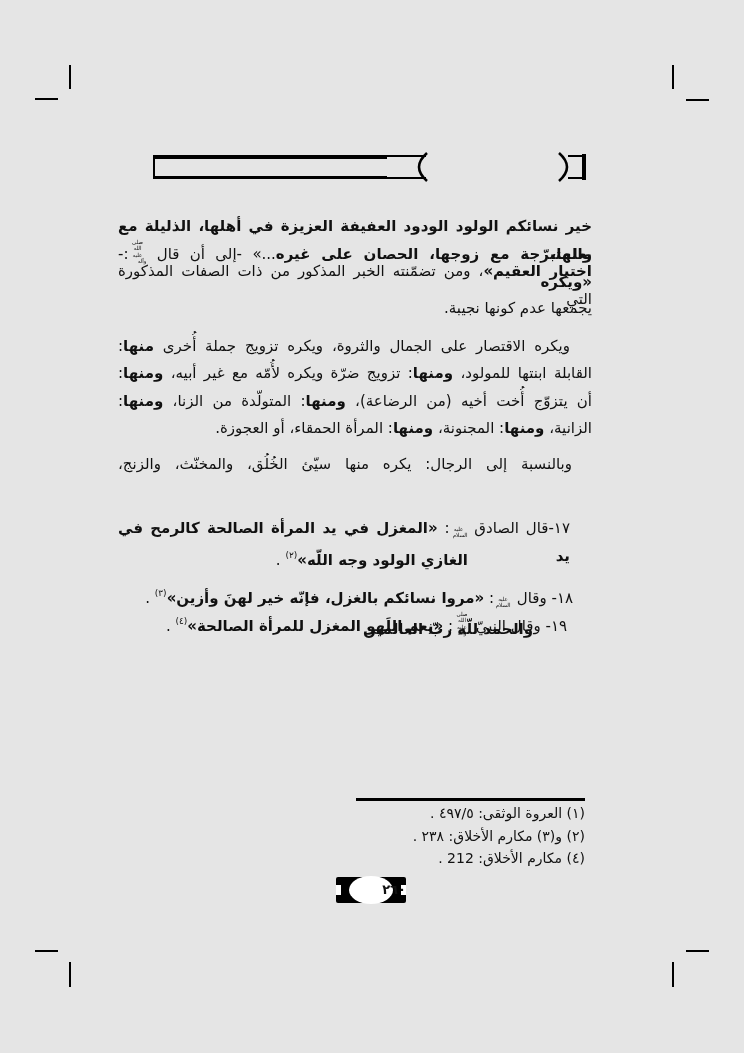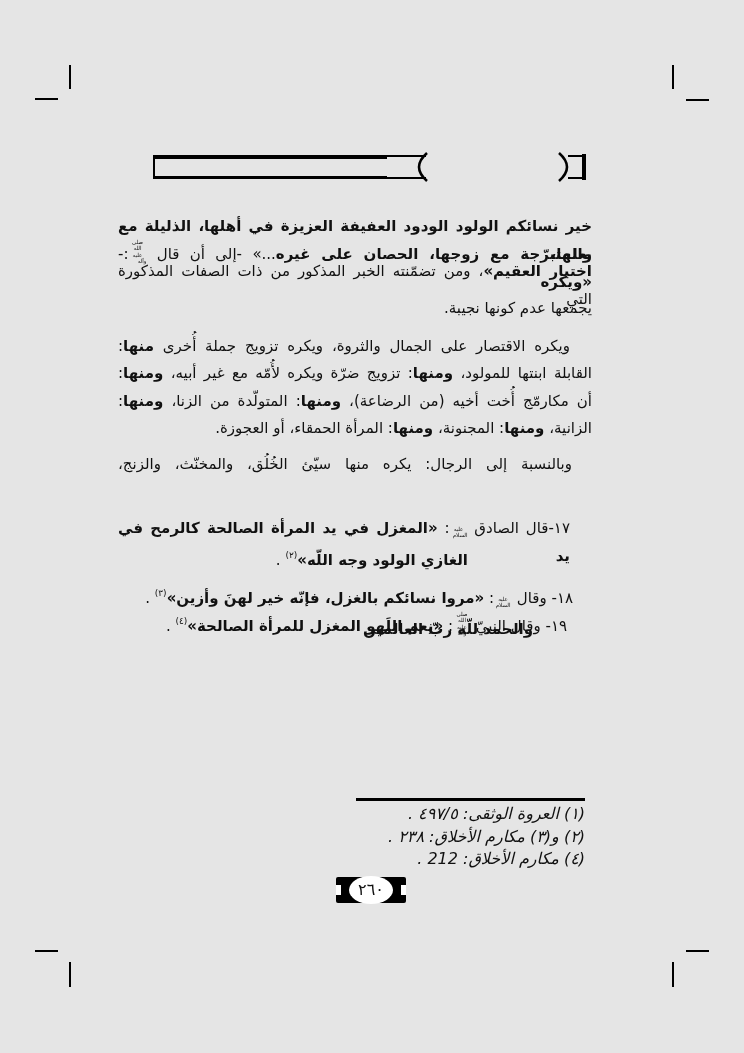--- a/index.html
+++ b/index.html
@@ -6,27 +6,27 @@
   #page{position:relative;width:744px;height:1053px;background:#e5e5e5;overflow:hidden;
         font-family:"DejaVu Sans",sans-serif;color:#111;}
   .line{position:absolute;height:28px;line-height:28px;font-size:15px;direction:rtl;color:#111;}
   .just{left:118px;right:152px;text-align:justify;text-align-last:justify;}
   .start{left:118px;right:152px;text-align:right;}
   .pos{white-space:nowrap;}
   .b{font-weight:bold;}
   .sup{font-size:9px;vertical-align:7px;}
   .seal{display:inline-block;width:18px;font-size:5.5px;line-height:1.15;text-align:center;
         vertical-align:-4px;font-weight:normal;white-space:normal;}
-  .fn{position:absolute;right:159px;height:23px;line-height:23px;font-size:16px;
-      direction:rtl;white-space:nowrap;color:#111;font-style:italic;}
+  .fn{position:absolute;right:159px;height:23px;line-height:23px;font-size:14px;
+      direction:rtl;white-space:nowrap;color:#111;}
   .mark{position:absolute;background:#000;}
   #fnrule{position:absolute;top:798px;right:159px;width:229px;height:3px;background:#000;}
   #pagenum-wrap{position:absolute;left:336px;top:875px;width:70px;height:30px;}
-  #pagenum-text{position:absolute;left:0;top:5px;width:70px;text-align:center;
-                font-size:16px;line-height:20px;direction:rtl;color:#111;}
+  #pagenum-text{position:absolute;left:0;top:5px;width:70px;text-align:right;
+                font-size:13px;line-height:20px;direction:rtl;color:#111;font-weight:bold;}
   svg{display:block;}
 </style>
 </head>
 <body>
 
 <div id="page">
 
   <div class="mark" style="left:69px;top:65px;width:2px;height:24px;"></div>
   <div class="mark" style="left:35px;top:98px;width:23px;height:2px;"></div>
   <div class="mark" style="left:672px;top:65px;width:2px;height:24px;"></div>
@@ -53,21 +53,21 @@
     </svg>
   </div>
 
   <div class="line just" style="top:212px"><span class="b">خير نسائكم الولود الودود العفيفة العزيزة في أهلها، الذليلة مع بعلها،</span></div>
   <div class="line just" style="top:239px"><span class="b">والمتبرّجة مع زوجها، الحصان على غيره</span><span>...» -إلى أن قال </span><span class="seal">صلى الله عليه وآله</span><span>:- </span><span class="b">«ويكره</span></div>
   <div class="line just" style="top:257px"><span class="b">اختيار العقيم»</span><span>، ومن تضمّنته الخبر المذكور من ذات الصفات المذكورة التي</span></div>
   <div class="line start" style="top:294px"><span>يجمعها عدم كونها نجيبة.</span></div>
 
   <div class="line just" style="top:332px;padding-right:22px;"><span>ويكره الاقتصار على الجمال والثروة، ويكره تزويج جملة أُخرى </span><span class="b">منها</span><span>:</span></div>
   <div class="line just" style="top:359px"><span>القابلة ابنتها للمولود، </span><span class="b">ومنها</span><span>: تزويج ضرّة ويكره لأُمّه مع غير أبيه، </span><span class="b">ومنها</span><span>:</span></div>
-  <div class="line just" style="top:387px"><span>أن مكارمّج أُخت أخيه (من الرضاعة)، </span><span class="b">ومنها</span><span>: المتولّدة من الزنا، </span><span class="b">ومنها</span><span>:</span></div>
+  <div class="line just" style="top:387px"><span>أن يتزوّج أُخت أخيه (من الرضاعة)، </span><span class="b">ومنها</span><span>: المتولّدة من الزنا، </span><span class="b">ومنها</span><span>:</span></div>
   <div class="line start" style="top:414px"><span>الزانية، </span><span class="b">ومنها</span><span>: المجنونة، </span><span class="b">ومنها</span><span>: المرأة الحمقاء، أو العجوزة.</span></div>
 
   <div class="line just" style="top:450px;padding-right:20px;"><span>وبالنسبة إلى الرجال: يكره منها سيّئ الخُلُق، والمخنّث، والزنج،</span></div>
 
   <div class="line just" style="top:514px;padding-right:22px;"><span>١٧-قال الصادق </span><span class="seal">عليه السلام</span><span>: </span><span class="b">«المغزل في يد المرأة الصالحة كالرمح في يد</span></div>
   <div class="line pos" style="top:541px;right:276px;"><span class="b">الغازي الولود وجه اللّه»</span><span class="sup">(٢)</span><span> .</span></div>
 
   <div class="line pos" style="top:579px;right:171px;"><span>١٨- وقال </span><span class="seal">عليه السلام</span><span>: </span><span class="b">«مروا نسائكم بالغزل، فإنّه خير لهنَ وأزين»</span><span class="sup">(٣)</span><span> .</span></div>
 
   <div class="line pos" style="top:607px;right:177px;"><span>١٩- وقال النبيّ </span><span class="seal">صلى الله عليه وآله</span><span>: </span><span class="b">«نِعم اللَهو المغزل للمرأة الصالحة»</span><span class="sup">(٤)</span><span> .</span></div>

